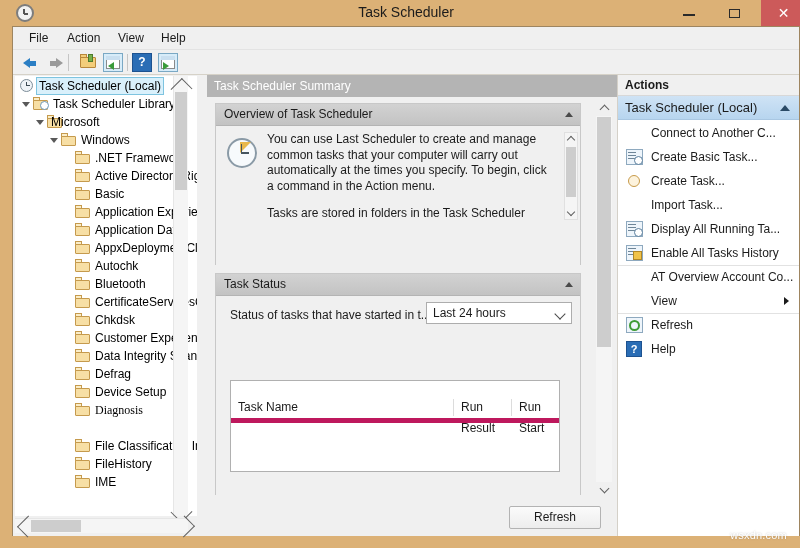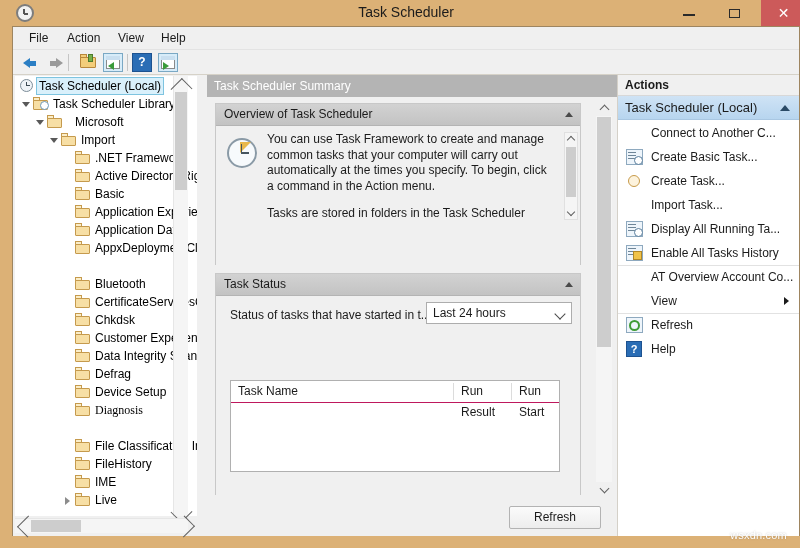--- a/index.html
+++ b/index.html
@@ -205,21 +205,21 @@
     background:#fff;border:1px solid #adadad;box-sizing:border-box;
     font-size:12px;line-height:20px;padding-left:6px;color:#1b1b1b;
   }
   .ts-combo .arr{position:absolute;right:7px;top:7px;width:7px;height:7px;
     border-left:1.5px solid #4a4a4a;border-bottom:1.5px solid #4a4a4a;transform:rotate(-45deg);}
   .ts-summary{position:absolute;left:14px;top:48px;font-size:12px;color:#1b1b1b;}
   .ts-table{
     position:absolute;left:14px;top:84px;width:330px;height:92px;
     background:#fff;border:1px solid #b0b0b0;box-sizing:border-box;overflow:hidden;
   }
-  .ts-thead{position:absolute;left:0;top:0;width:328px;height:21px;background:#fff;border-bottom:1px solid #be185d;}
+  .ts-thead{position:absolute;left:0;top:16px;width:328px;height:21px;background:#fff;border-bottom:5px solid #be185d;}
   .th{position:absolute;top:0;height:21px;line-height:21px;font-size:12px;color:#1b1b1b;padding-left:7px;box-sizing:border-box;}
   .th-div{position:absolute;top:2px;width:1px;height:17px;background:#dcdcdc;}
   
   .inner-sb{
     position:absolute;width:14px;background:#f5f5f5;border:1px solid #e0e0e0;box-sizing:border-box;
   }
   .inner-sb .thumb{position:absolute;left:1px;width:10px;background:#cdcdcd;}
   .inner-sb .a-up,.inner-sb .a-dn{position:absolute;left:0;width:12px;height:13px;}
   
   .center-sb{
@@ -371,31 +371,31 @@
             <div class="t-label" style="left: 38px;">Task Scheduler Library</div>
           </div>
           <div class="treeitem" style="top: 37px; width: 182px;">
             <div class="t-exp open" style="left: 19px;">
               <span class="tri"></span>
             </div>
             <div class="t-ico-folder" style="left: 32px;">
               <div class="ft"></div>
               <div class="fb"></div>
             </div>
-            <div class="t-label" style="left: 60px;">Microsoft</div>
+            <div class="t-label" style="left: 36px;">Microsoft</div>
           </div>
           <div class="treeitem" style="top: 55px; width: 182px;">
             <div class="t-exp open" style="left: 33px;">
               <span class="tri"></span>
             </div>
             <div class="t-ico-folder" style="left: 46px;">
               <div class="ft"></div>
               <div class="fb"></div>
             </div>
-            <div class="t-label" style="left: 66px;">Import</div>
+            <div class="t-label" style="left: 66px;">Windows</div>
           </div>
           <div class="treeitem" style="top: 73px; width: 182px;">
             <div class="t-ico-folder" style="left: 60px;">
               <div class="ft"></div>
               <div class="fb"></div>
             </div>
             <div class="t-label" style="left: 80px;">.NET Framework</div>
           </div>
           <div class="treeitem" style="top: 91px; width: 182px;">
             <div class="t-ico-folder" style="left: 60px;">
@@ -425,20 +425,27 @@
             </div>
             <div class="t-label" style="left: 80px;">Application Data</div>
           </div>
           <div class="treeitem" style="top: 163px; width: 182px;">
             <div class="t-ico-folder" style="left: 60px;">
               <div class="ft"></div>
               <div class="fb"></div>
             </div>
             <div class="t-label" style="left: 80px;">AppxDeploymentClient</div>
           </div>
+          <div class="treeitem" style="top: 181px; width: 182px;">
+            <div class="t-ico-folder" style="left: 60px;">
+              <div class="ft"></div>
+              <div class="fb"></div>
+            </div>
+            <div class="t-label" style="left: 80px;">Autochk</div>
+          </div>
           <div class="treeitem" style="top: 199px; width: 182px;">
             <div class="t-ico-folder" style="left: 60px;">
               <div class="ft"></div>
               <div class="fb"></div>
             </div>
             <div class="t-label" style="left: 80px;">Bluetooth</div>
           </div>
           <div class="treeitem" style="top: 217px; width: 182px;">
             <div class="t-ico-folder" style="left: 60px;">
               <div class="ft"></div>
@@ -501,30 +508,20 @@
               <div class="fb"></div>
             </div>
             <div class="t-label" style="left: 80px;">FileHistory</div>
           </div>
           <div class="treeitem" style="top: 397px; width: 182px;">
             <div class="t-ico-folder" style="left: 60px;">
               <div class="ft"></div>
               <div class="fb"></div>
             </div>
             <div class="t-label" style="left: 80px;">IME</div>
-          </div>
-          <div class="treeitem" style="top: 415px; width: 182px;">
-            <div class="t-exp" style="left: 47px;">
-              <span class="tri"></span>
-            </div>
-            <div class="t-ico-folder" style="left: 60px;">
-              <div class="ft"></div>
-              <div class="fb"></div>
-            </div>
-            <div class="t-label" style="left: 80px;">Live</div>
           </div>
         </div>
 
       <div class="sb-v" style="left:160px;top:1px;height:440px;">
         <div class="up">
             <div class="chev up"></div>
           </div>
         <div class="thumb" style="top:16px;height:98px;"></div>
         <div class="dn" style="bottom:0;">
             <div class="chev dn"></div>
@@ -559,21 +556,21 @@
             </div>
             <div class="section-body" style="height:139px;">
               <div class="ov-inner">
                 <div class="ov-clock">
                   <div class="ring"></div>
                     <div class="pie"></div>
                     <div class="h1"></div>
                     <div class="h2"></div>
                 </div>
                 <div class="ov-text">
-                  <p>You can use Task Framework to create and manage common tasks that your computer will carry out automatically at the times you specify. To begin, click a command in the Action menu.</p>
+                  <p>You can use Last Scheduler to create and manage common tasks that your computer will carry out automatically at the times you specify. To begin, click a command in the Action menu.</p>
                   <p>Tasks are stored in folders in the Task Scheduler Library. To view or perform an operation on an</p>
                 </div>
               </div>
               <div class="inner-sb" style="left:348px;top:6px;height:88px;">
                 <div class="a-up">
                     <div class="chev up" style="left:3px;top:4px;width:5px;height:5px;"></div>
                   </div>
                 <div class="thumb" style="top:14px;height:50px;"></div>
                 <div class="a-dn" style="bottom:0;">
                     <div class="chev dn" style="left:3px;top:3px;width:5px;height:5px;"></div>

